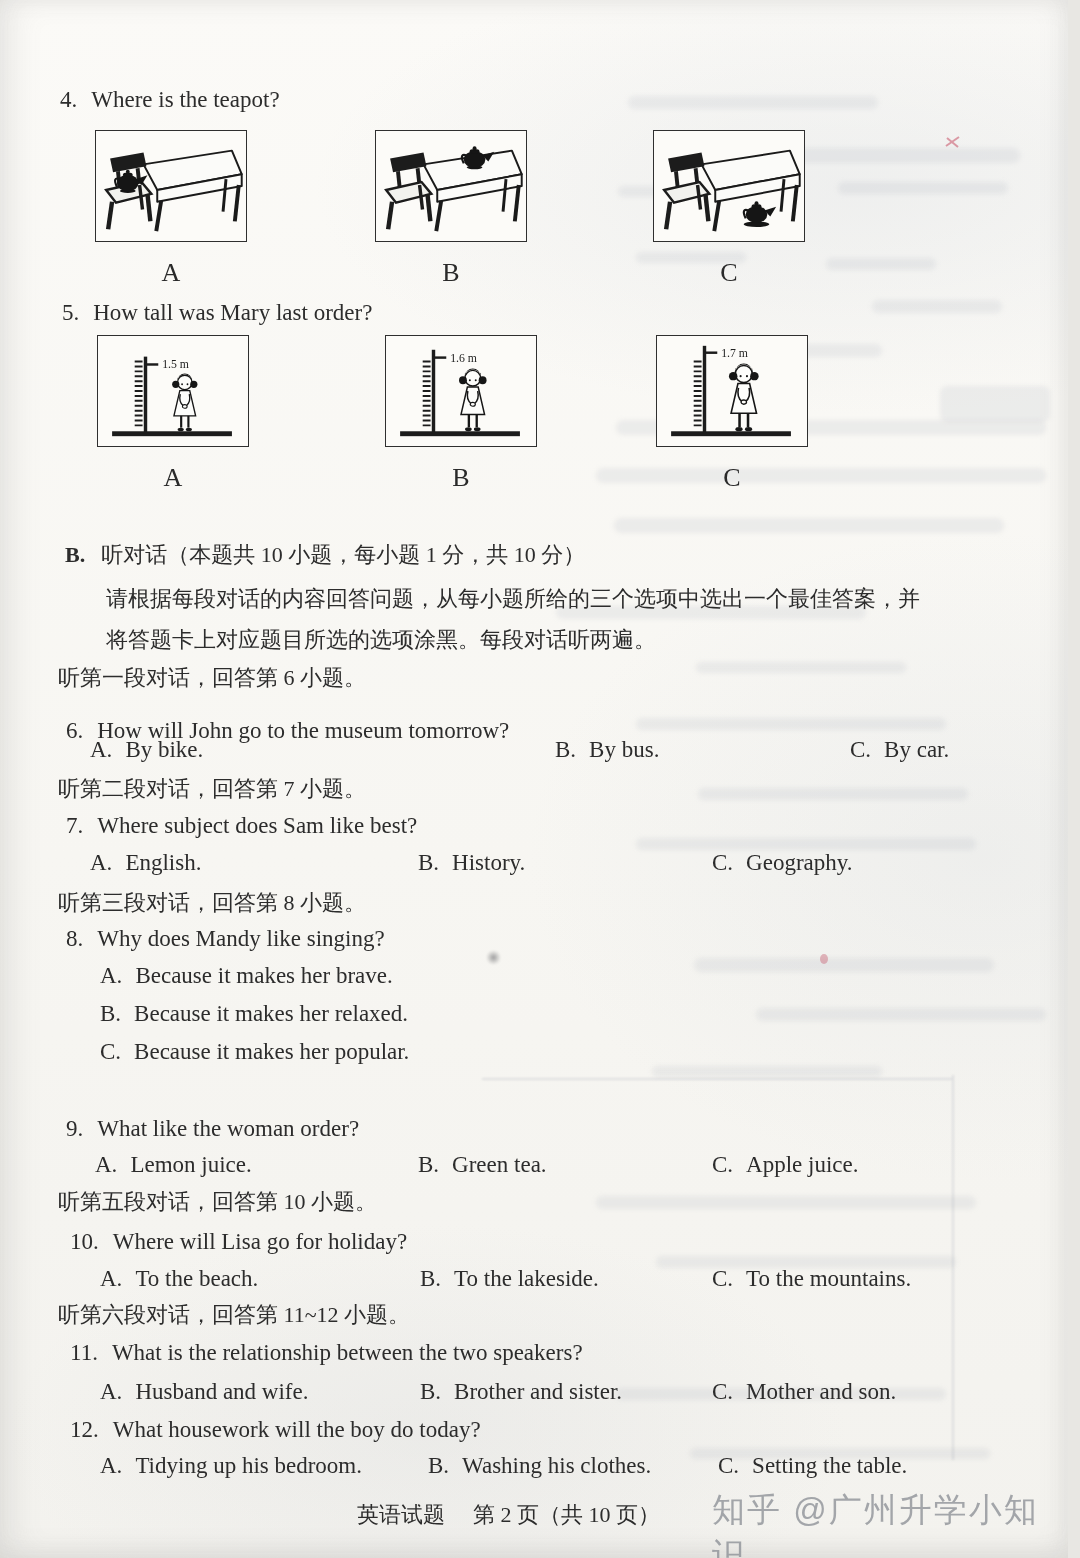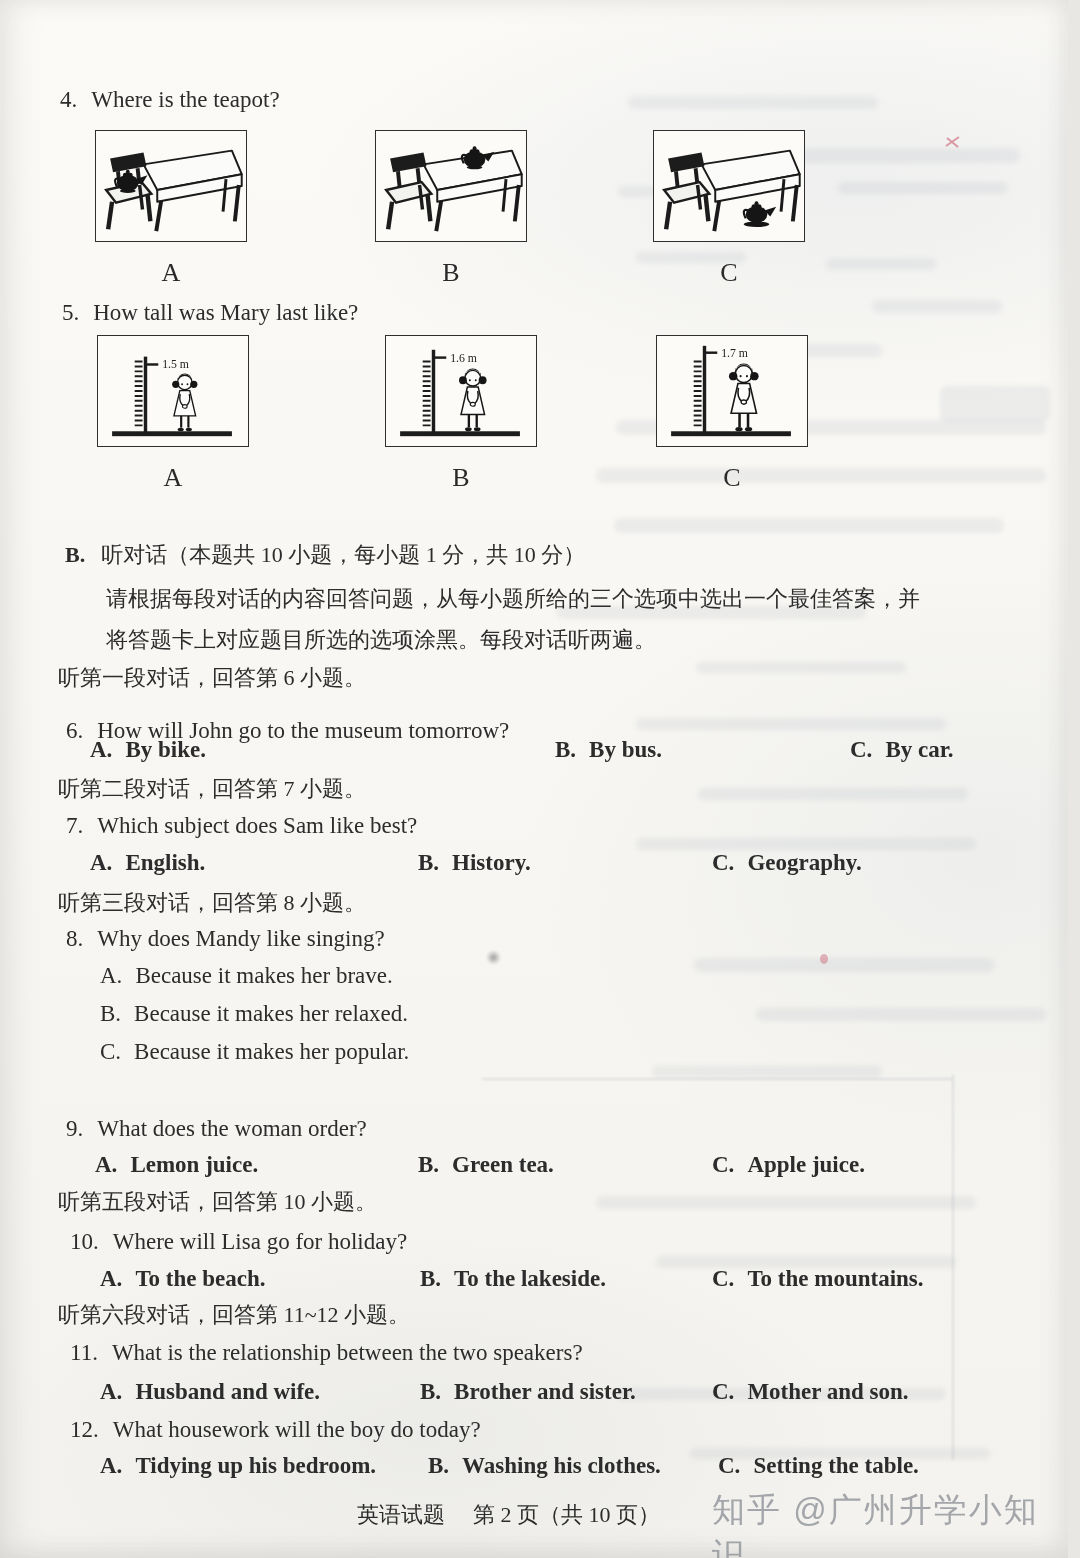--- a/index.html
+++ b/index.html
@@ -11,21 +11,21 @@
       radial-gradient(700px 500px at 92% 55%, rgba(214,218,222,0.28), rgba(214,218,222,0) 65%),
       radial-gradient(600px 300px at 40% 92%, rgba(210,212,214,0.25), rgba(210,212,214,0) 70%),
       linear-gradient(180deg,#fbfaf7 0%,#f7f6f2 55%,#f3f2ee 100%);
     box-shadow: inset 16px 0 28px rgba(120,120,115,0.10),
                 inset -10px 0 22px rgba(120,120,115,0.08),
                 inset 0 -12px 24px rgba(120,120,115,0.06);
   }
   .line{position:absolute;white-space:nowrap;font-size:23px;line-height:1.25;}
   .cn{font-size:22px;}
   .num{display:inline-block;margin-right:14px;}
-  .opt-row{position:absolute;left:0;width:100%;height:32px;font-size:23px;font-weight:bold;}
+  .opt-row{position:absolute;left:0;width:100%;height:32px;font-size:23px;}
   .opt{position:absolute;white-space:nowrap;}
   .opt-label{display:inline-block;margin-right:13px;}
   .sec-label{font-weight:bold;margin-right:16px;}
   .illu{position:absolute;margin:0;width:152px;text-align:center;}
   .frame{width:152px;height:112px;border:1.6px solid #2f2f2f;background:#fcfbf8;box-sizing:border-box;}
   .frame svg{display:block;width:100%;height:100%;}
   .cap{margin-top:16px;font-size:26px;color:#2a2a2a;}
   .ghost{position:absolute;background:rgba(148,156,170,0.13);border-radius:7px;filter:blur(2.5px);}
   .ghostv{position:absolute;background:rgba(150,156,168,0.22);filter:blur(1px);}
   .artifact{position:absolute;}
@@ -173,21 +173,21 @@
           <path d="M-8 -13 Q-16 -16 -11 -5" fill="none" stroke="#151515" stroke-width="2.2"></path>
           <ellipse cx="0" cy="-17.5" rx="5" ry="2.2" fill="#151515"></ellipse>
           <circle cx="0" cy="-20.5" r="2" fill="#151515"></circle>
         </g>
       </svg>
     </div>
     <figcaption class="cap">C</figcaption>
   </figure>
 
   <div class="line" style="top:299px;left:62px">
-    <span class="num">5.</span><span>How tall was Mary last like?</span>
+    <span class="num">5.</span><span>How tall was Mary last order?</span>
   </div>
 
   <figure class="illu" style="left:97px;top:335px">
     <div class="frame">
       <svg viewBox="0 0 152 112">
         <rect x="14" y="97" width="122" height="5" fill="#1c1c1c"></rect>
         <line x1="48" y1="21" x2="48" y2="99" stroke="#1c1c1c" stroke-width="3.5"></line>
         <path d="M37 26h8M37 31h8M37 36h8M37 41h8M37 46h8M37 51h8M37 56h8M37 61h8M37 66h8M37 71h8M37 76h8M37 81h8M37 86h8M37 91h8" stroke="#1c1c1c" stroke-width="2"></path>
         <path d="M48 29 h13" stroke="#1c1c1c" stroke-width="2.5"></path>
         <text x="65" y="33" font-size="12" fill="#222">1.5 m</text>
@@ -283,21 +283,21 @@
   </div>
   <div class="opt-row" style="top:737px">
     <span class="opt" style="left:90px"><span class="opt-label">A.</span><span>By bike.</span></span>
     <span class="opt" style="left:555px"><span class="opt-label">B.</span><span>By bus.</span></span>
     <span class="opt" style="left:850px"><span class="opt-label">C.</span><span>By car.</span></span>
   </div>
 
   <div class="line cn" style="top:775px;left:58px">听第二段对话，回答第 7 小题。</div>
 
   <div class="line" style="top:812px;left:66px">
-    <span class="num">7.</span><span>Which subject does Sam like best?</span>
+    <span class="num">7.</span><span>Where subject does Sam like best?</span>
   </div>
   <div class="opt-row" style="top:850px">
     <span class="opt" style="left:90px"><span class="opt-label">A.</span><span>English.</span></span>
     <span class="opt" style="left:418px"><span class="opt-label">B.</span><span>History.</span></span>
     <span class="opt" style="left:712px"><span class="opt-label">C.</span><span>Geography.</span></span>
   </div>
 
   <div class="line cn" style="top:889px;left:58px">听第三段对话，回答第 8 小题。</div>
 
   <div class="line" style="top:925px;left:66px">
@@ -308,21 +308,21 @@
   </div>
   <div class="line" style="top:1000px;left:100px">
     <span class="opt-label">B.</span><span>Because it makes her relaxed.</span>
   </div>
   <div class="line" style="top:1038px;left:100px">
     <span class="opt-label">C.</span><span>Because it makes her popular.</span>
   </div>
 
 
   <div class="line" style="top:1115px;left:66px">
-    <span class="num">9.</span><span>What does the woman order?</span>
+    <span class="num">9.</span><span>What like the woman order?</span>
   </div>
   <div class="opt-row" style="top:1152px">
     <span class="opt" style="left:95px"><span class="opt-label">A.</span><span>Lemon juice.</span></span>
     <span class="opt" style="left:418px"><span class="opt-label">B.</span><span>Green tea.</span></span>
     <span class="opt" style="left:712px"><span class="opt-label">C.</span><span>Apple juice.</span></span>
   </div>
 
   <div class="line cn" style="top:1188px;left:58px">听第五段对话，回答第 10 小题。</div>
 
   <div class="line" style="top:1228px;left:70px">

